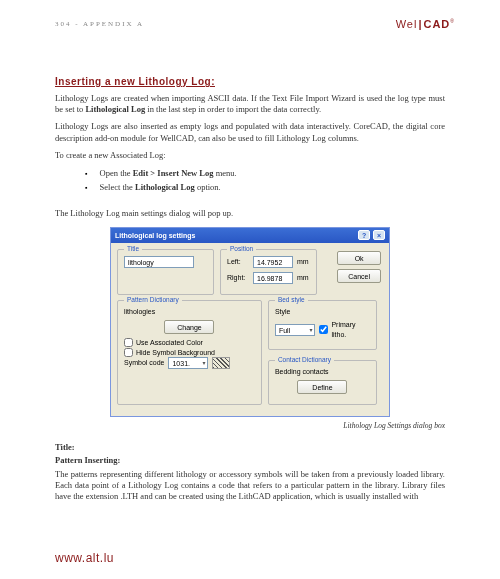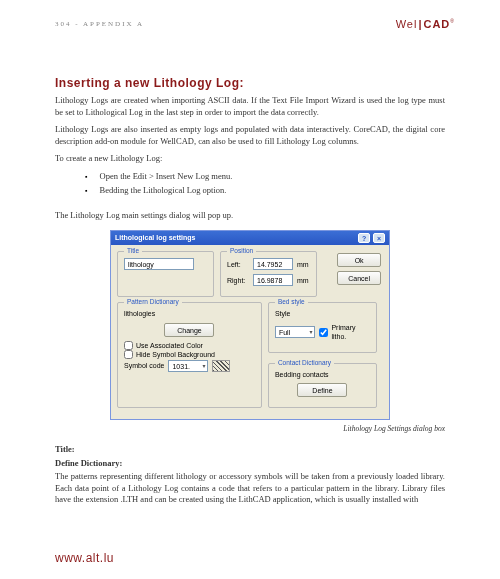--- a/index.html
+++ b/index.html
@@ -29,23 +29,23 @@
     font-size: 11px;
     letter-spacing: 1px;
     color: #8b1a1a;
     font-family: 'Arial', sans-serif;
     font-weight: 300;
   }
   .brand .divider { font-weight: bold; margin: 0 1px; }
   .brand .cad { font-weight: 600; }
   .brand sup { font-size: 5px; vertical-align: super; }
   .content { margin-top: 55px; line-height: 1.35; }
-  .h-subj { color: #8b1a1a; font-family: Arial, sans-serif; font-size: 12px; font-weight: bold; letter-spacing: 0.5px; margin-bottom: 4px; }
+  .h-subj { color: #8b1a1a; font-family: Arial, sans-serif; font-size: 10px; font-weight: bold; letter-spacing: 0.5px; margin-bottom: 4px; text-decoration: underline; }
   p { margin-bottom: 6px; text-align: justify; }
-  .bold { font-weight: normal; }
+  .bold { font-weight: bold; }
   ul.bullets { list-style: none; margin: 4px 0 14px 30px; }
   ul.bullets li { margin-bottom: 3px; }
   ul.bullets li::before { content: "▪"; color: #000; font-size: 7px; margin-right: 10px; }
   .dialog-wrap { text-align: center; margin: 8px 0 4px; }
   .dialog {
     display: inline-block;
     width: 280px;
     background: #ece9d8;
     border: 1px solid #7a96df;
     font-family: Tahoma, Arial, sans-serif;
@@ -140,27 +140,27 @@
     <span>Wel</span><span class="divider">|</span><span class="cad">CAD</span><sup>®</sup>
   </span>
 </div>
 
 <div class="content">
   <div class="h-subj">Inserting a new Lithology Log:</div>
   <p>
     <span>Lithology Logs are created when importing ASCII data. If the Text File Import Wizard is used the log type must be set to </span><span class="bold">Lithological Log</span><span> in the last step in order to import the data correctly.</span>
   </p>
   <p>Lithology Logs are also inserted as empty logs and populated with data interactively. CoreCAD, the digital core description add-on module for WellCAD, can also be used to fill Lithology Log columns.</p>
-  <p>To create a new Lithology Log:</p>
+  <p>To create a new Associated Log:</p>
   <ul class="bullets">
     <li>
       <span>Open the </span><span class="bold">Edit &gt; Insert New Log</span><span> menu.</span>
     </li>
     <li>
-      <span>Bedding the </span><span class="bold">Lithological Log</span><span> option.</span>
+      <span>Select the </span><span class="bold">Lithological Log</span><span> option.</span>
     </li>
   </ul>
   <p>The Lithology Log main settings dialog will pop up.</p>
 
   <div class="dialog-wrap">
     <div class="dialog">
       <div class="titlebar">
         <span>Lithological log settings</span>
         <span class="winbtns">
           <span>?</span>
@@ -240,17 +240,17 @@
               </div>
             </div>
           </div>
         </div>
       </div>
     </div>
     <div class="caption">Lithology Log Settings dialog box</div>
   </div>
 
   <p class="subtitle">Title:</p>
-  <p class="subtitle">Define Dictionary:</p>
+  <p class="subtitle">Pattern Inserting:</p>
   <p>The patterns representing different lithology or accessory symbols will be taken from a previously loaded library. Each data point of a Lithology Log contains a code that refers to a particular pattern in the library. Library files have the extension .LTH and can be created using the LithCAD application, which is usually installed with</p>
 </div>
 
 <div class="footer">www.alt.lu</div>
 
 </body></html>

